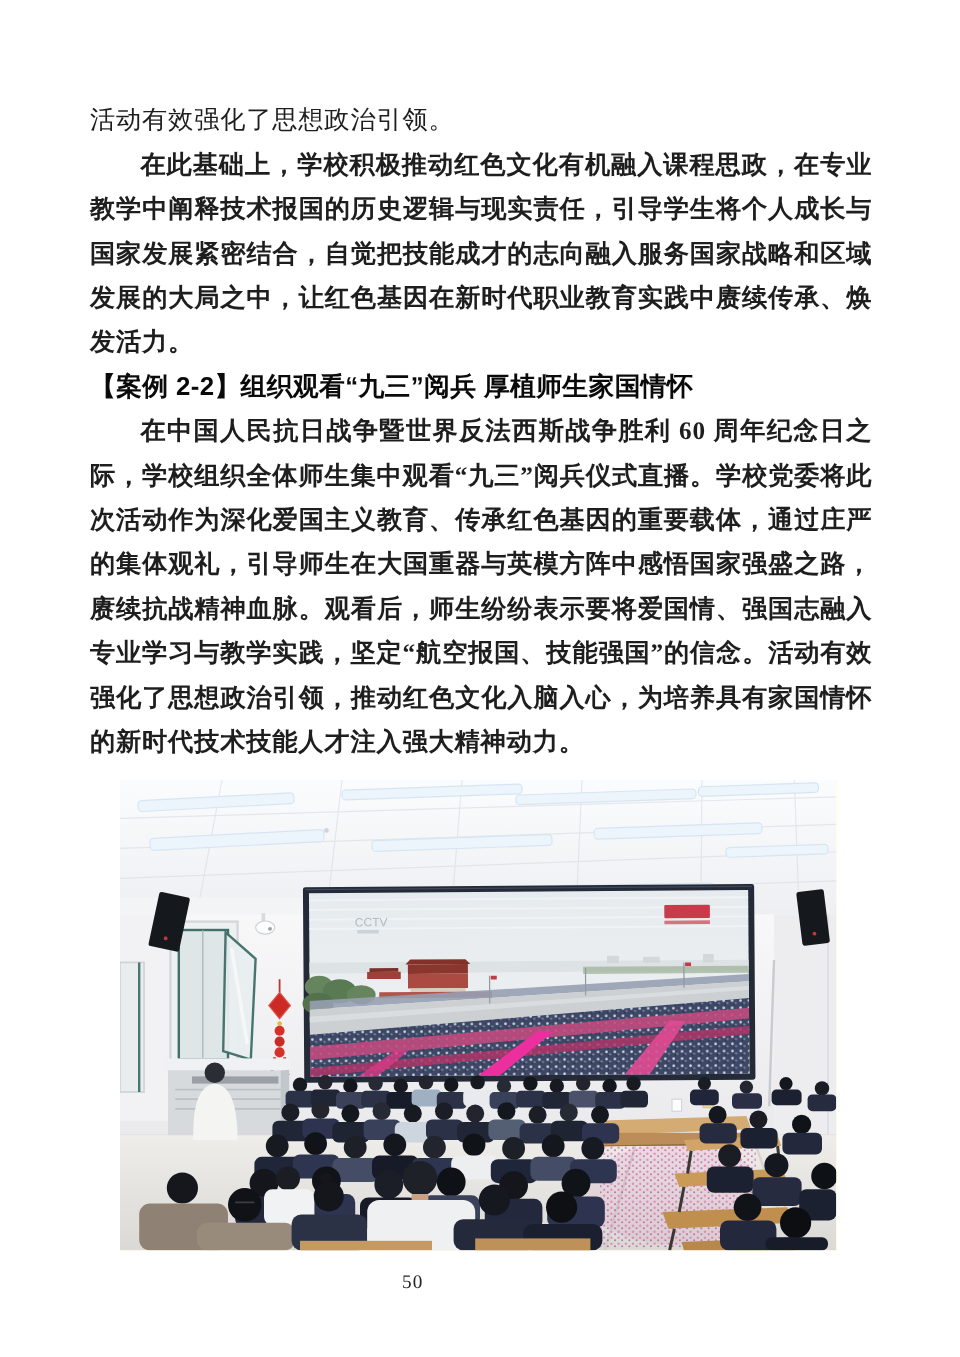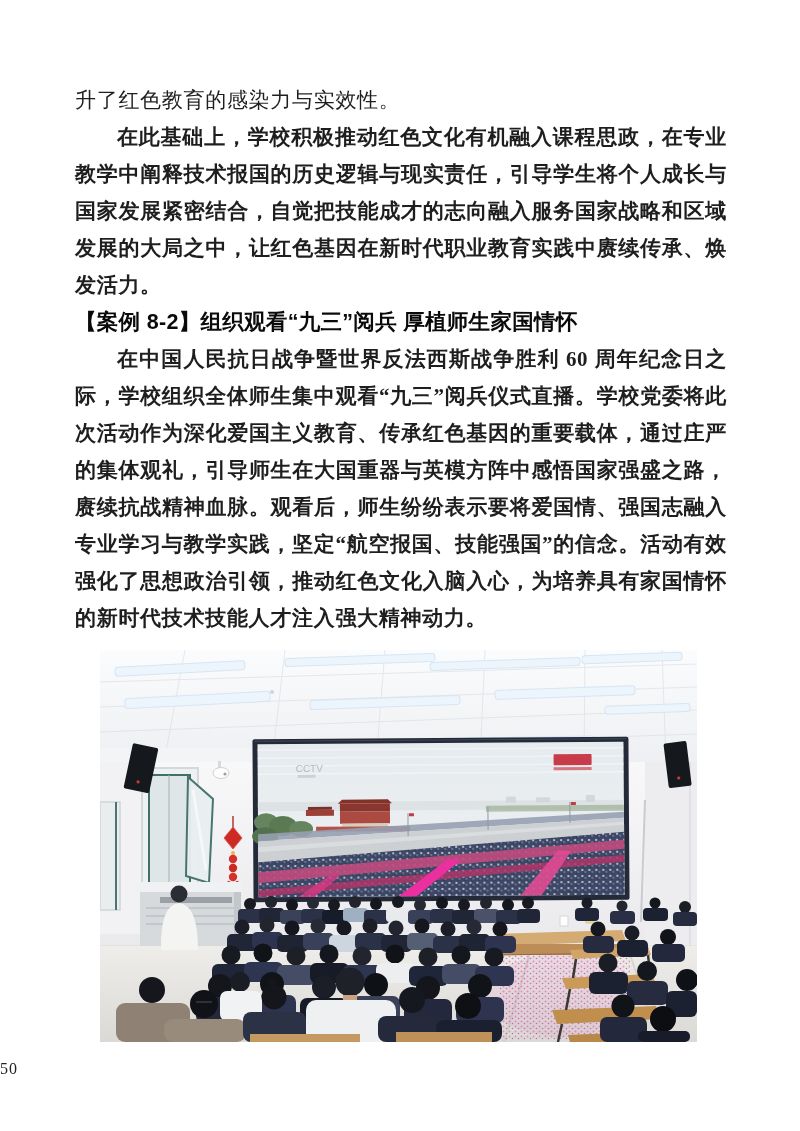--- a/index.html
+++ b/index.html
@@ -18,33 +18,33 @@
   .case-heading{
     margin:0;font-size:21.5px;line-height:37px;font-weight:700;color:#0a0a0a;
     letter-spacing:0.3px;font-family:"Liberation Sans","DejaVu Sans",sans-serif;
   }
   .photo{
     position:absolute;left:100px;top:650px;width:597px;height:392px;overflow:hidden;
     background:#fef9c3;
   }
   .photo svg{display:block;}
   .page-number{
-    position:absolute;left:0;top:1060px;width:688px;
+    position:absolute;left:0;top:1060px;width:688px;text-align:center;
     font-size:16px;color:#222;letter-spacing:1px;
   }
 </style>
 </head>
 <body>
 
 <div class="page">
 
   <div class="doc-text">
-    <p>升了红色教育的感染力与实效性。</p>
+    <p>活动有效强化了思想政治引领。</p>
     <p class="indent">在此基础上，学校积极推动红色文化有机融入课程思政，在专业教学中阐释技术报国的历史逻辑与现实责任，引导学生将个人成长与国家发展紧密结合，自觉把技能成才的志向融入服务国家战略和区域发展的大局之中，让红色基因在新时代职业教育实践中赓续传承、焕发活力。</p>
-    <p class="case-heading">【案例 8-2】组织观看“九三”阅兵 厚植师生家国情怀</p>
+    <p class="case-heading">【案例 2-2】组织观看“九三”阅兵 厚植师生家国情怀</p>
     <p class="indent">在中国人民抗日战争暨世界反法西斯战争胜利 60 周年纪念日之际，学校组织全体师生集中观看“九三”阅兵仪式直播。学校党委将此次活动作为深化爱国主义教育、传承红色基因的重要载体，通过庄严的集体观礼，引导师生在大国重器与英模方阵中感悟国家强盛之路，赓续抗战精神血脉。观看后，师生纷纷表示要将爱国情、强国志融入专业学习与教学实践，坚定“航空报国、技能强国”的信念。活动有效强化了思想政治引领，推动红色文化入脑入心，为培养具有家国情怀的新时代技术技能人才注入强大精神动力。</p>
   </div>
 
   <div class="photo">
     <svg width="597" height="392" viewBox="0 0 597 392" xmlns="http://www.w3.org/2000/svg">
       <defs>
         <linearGradient id="ceilG" x1="0" y1="0" x2="0" y2="1">
           <stop offset="0" stop-color="#fbfcfd"></stop>
             <stop offset="1" stop-color="#edeff2"></stop>
         </linearGradient>

